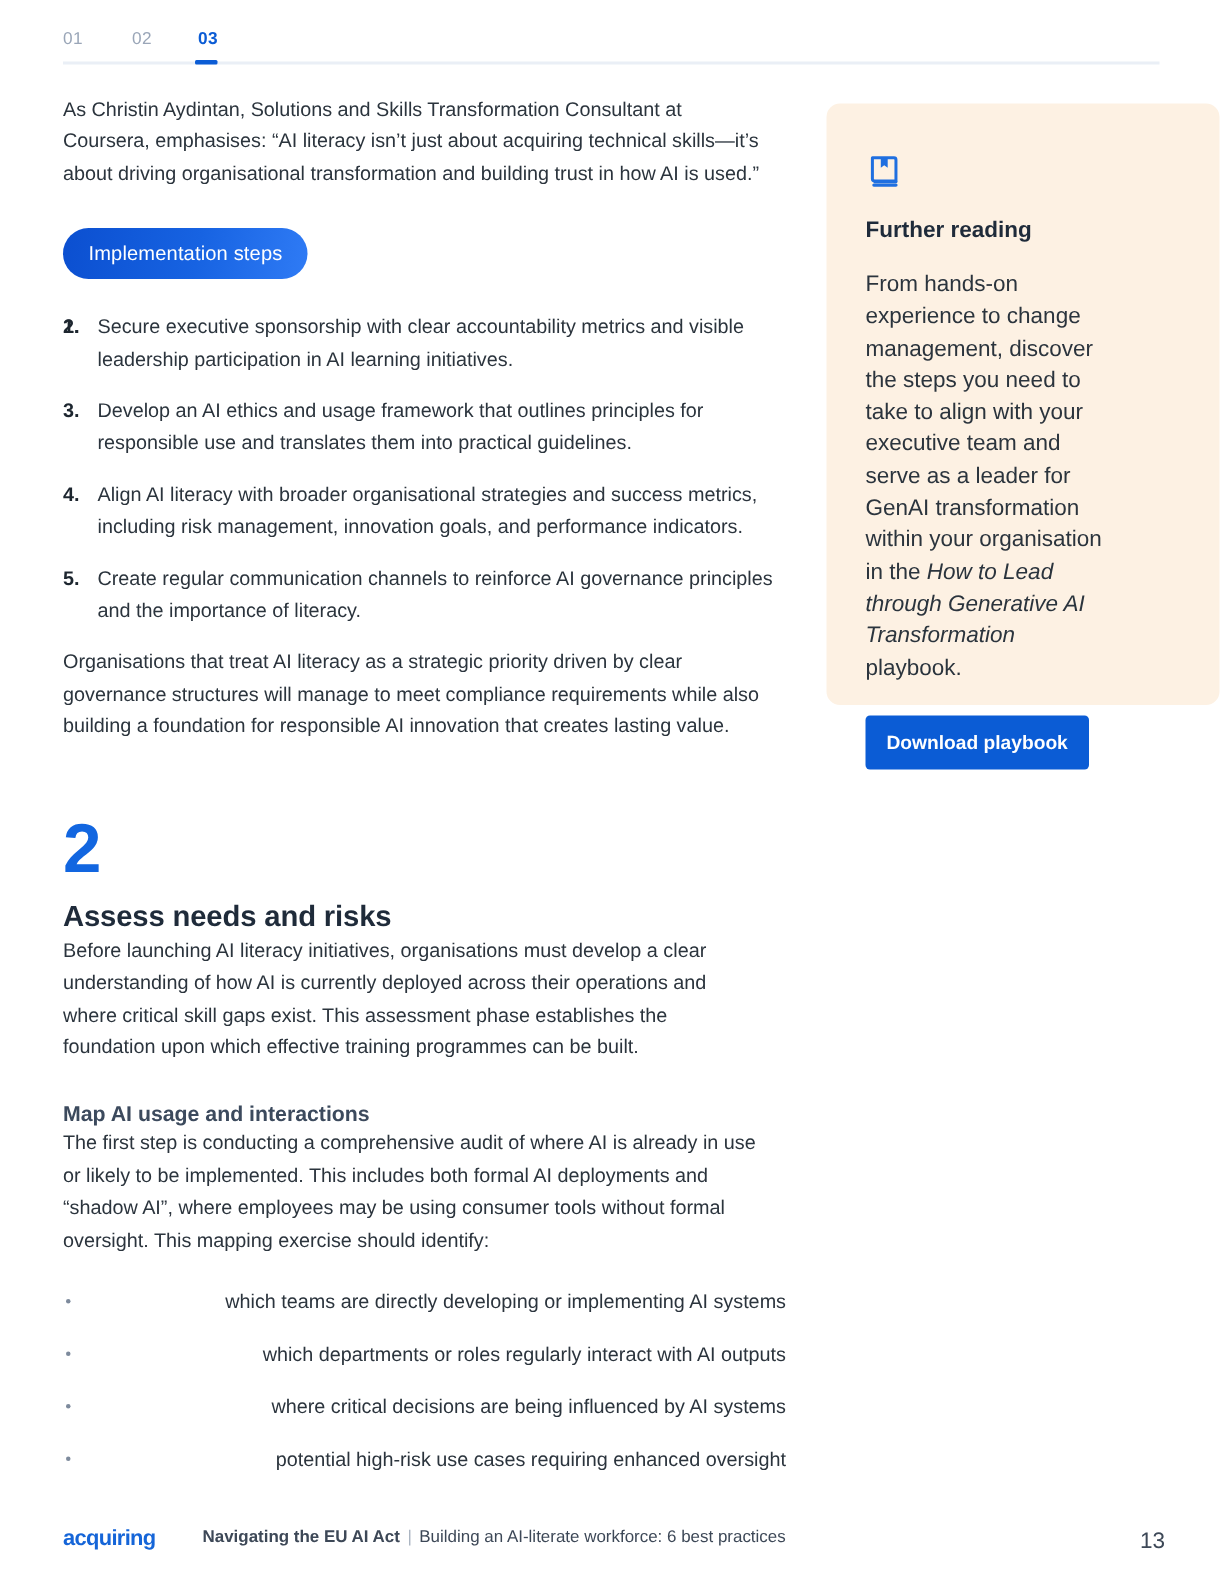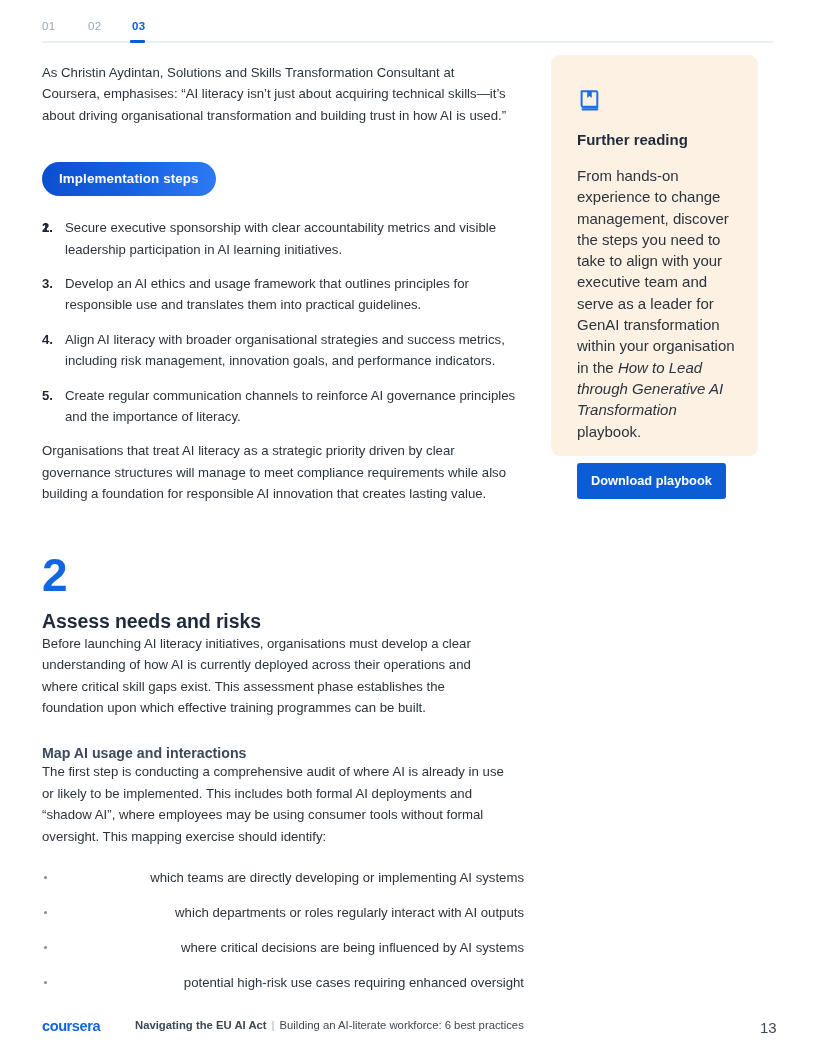--- a/index.html
+++ b/index.html
@@ -67,27 +67,27 @@
   p.body {
     margin: 0 0 0 0;
     font-size: 13.2px;
     line-height: 21.4px;
     color: #2b343d;
   }
   .intro { width: 470px; }
 
   .pill {
     display: inline-block;
-    margin-top: 36px;
+    margin-top: 26px;
     padding: 9px 17px 10px 17px;
     border-radius: 999px;
     background: linear-gradient(100deg, #0b4fd0 0%, #1763e2 55%, #2f7bf5 100%);
     color: #ffffff;
     font-size: 13.4px;
-    font-weight: 700;
+    font-weight: 400;
     letter-spacing: 0.1px;
     border: none;
     font-family: "Liberation Sans", sans-serif;
     cursor: pointer;
   }
 
   ol.steps {
     margin: 21px 0 0 0;
     padding: 0;
     list-style: none;
@@ -167,22 +167,22 @@
     width: 3px;
     height: 3px;
     background: #7d8a9c;
     border-radius: 50%;
   }
 
   
   .card {
     position: absolute;
     left: 551px;
-    top: 55px;
-    width: 207px;
+    top: 69px;
+    width: 262px;
     height: 401px;
     background: #fdf1e3;
     border-radius: 9px;
     box-sizing: border-box;
     padding: 33px 26px 0 26px;
   }
   .card-icon { width: 26px; height: 26px; display: block; }
   .card-title {
     margin-top: 17px;
     font-size: 15px;
@@ -312,18 +312,18 @@
     </svg>
   </span>
   <div class="card-title">Further reading</div>
   <div class="card-text">
     <span>From hands-on experience to change management, discover the steps you need to take to align with your executive team and serve as a leader for GenAI transformation within your organisation in the </span><em>How to Lead through Generative AI Transformation</em><span> playbook.</span>
   </div>
   <button class="card-btn">Download playbook</button>
 </div>
 
 <div class="footer">
-  <span class="logo">coursera</span>
+  <span class="logo">acquiring</span>
   <span class="footer-crumb">
     <span class="strong">Navigating the EU AI Act</span><span class="sep">|</span><span>Building an AI-literate workforce: 6 best practices</span>
   </span>
   <span class="page-num">13</span>
 </div>
 
 </body></html>

